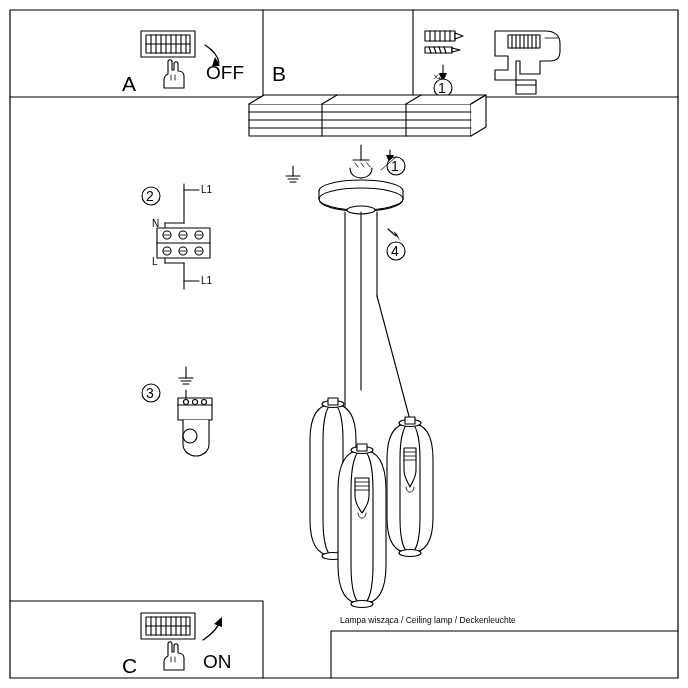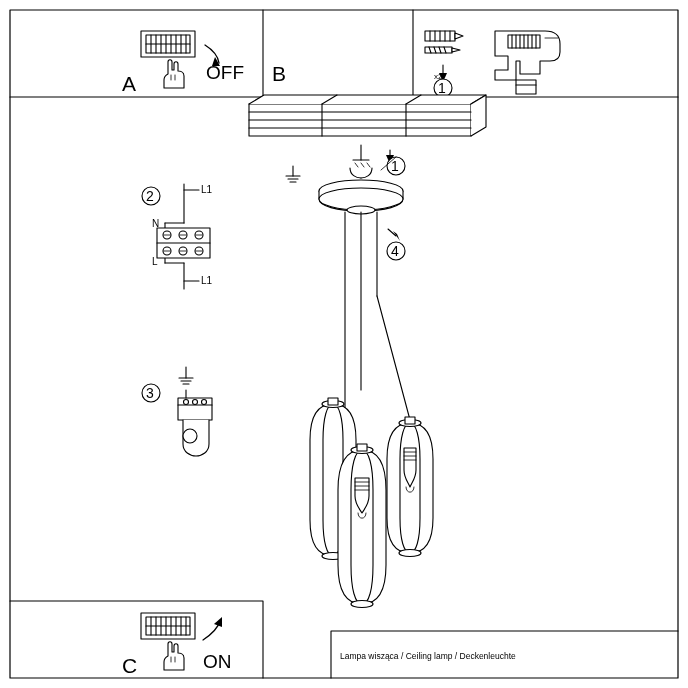--- a/index.html
+++ b/index.html
@@ -305,15 +305,15 @@
   <div class="lbl lbl-num" style="left:391px; top:243px;">4</div>
 
   <div class="lbl lbl-num" style="left:146px; top:188px;">2</div>
   <div class="lbl lbl-term" style="left:201px; top:184px;">L1</div>
   <div class="lbl lbl-term" style="left:152px; top:218px;">N</div>
   <div class="lbl lbl-term" style="left:152px; top:256px;">L</div>
   <div class="lbl lbl-term" style="left:201px; top:275px;">L1</div>
 
   <div class="lbl lbl-num" style="left:146px; top:385px;">3</div>
 
-  <div class="footer-line" style="left:340px; top:651px;">Lampa wisząca / Ceiling lamp / Deckenleuchte</div>
+  <div class="footer-line" style="left:340px; top:615px;">Lampa wisząca / Ceiling lamp / Deckenleuchte</div>
 
 </div>
 
 </body></html>

